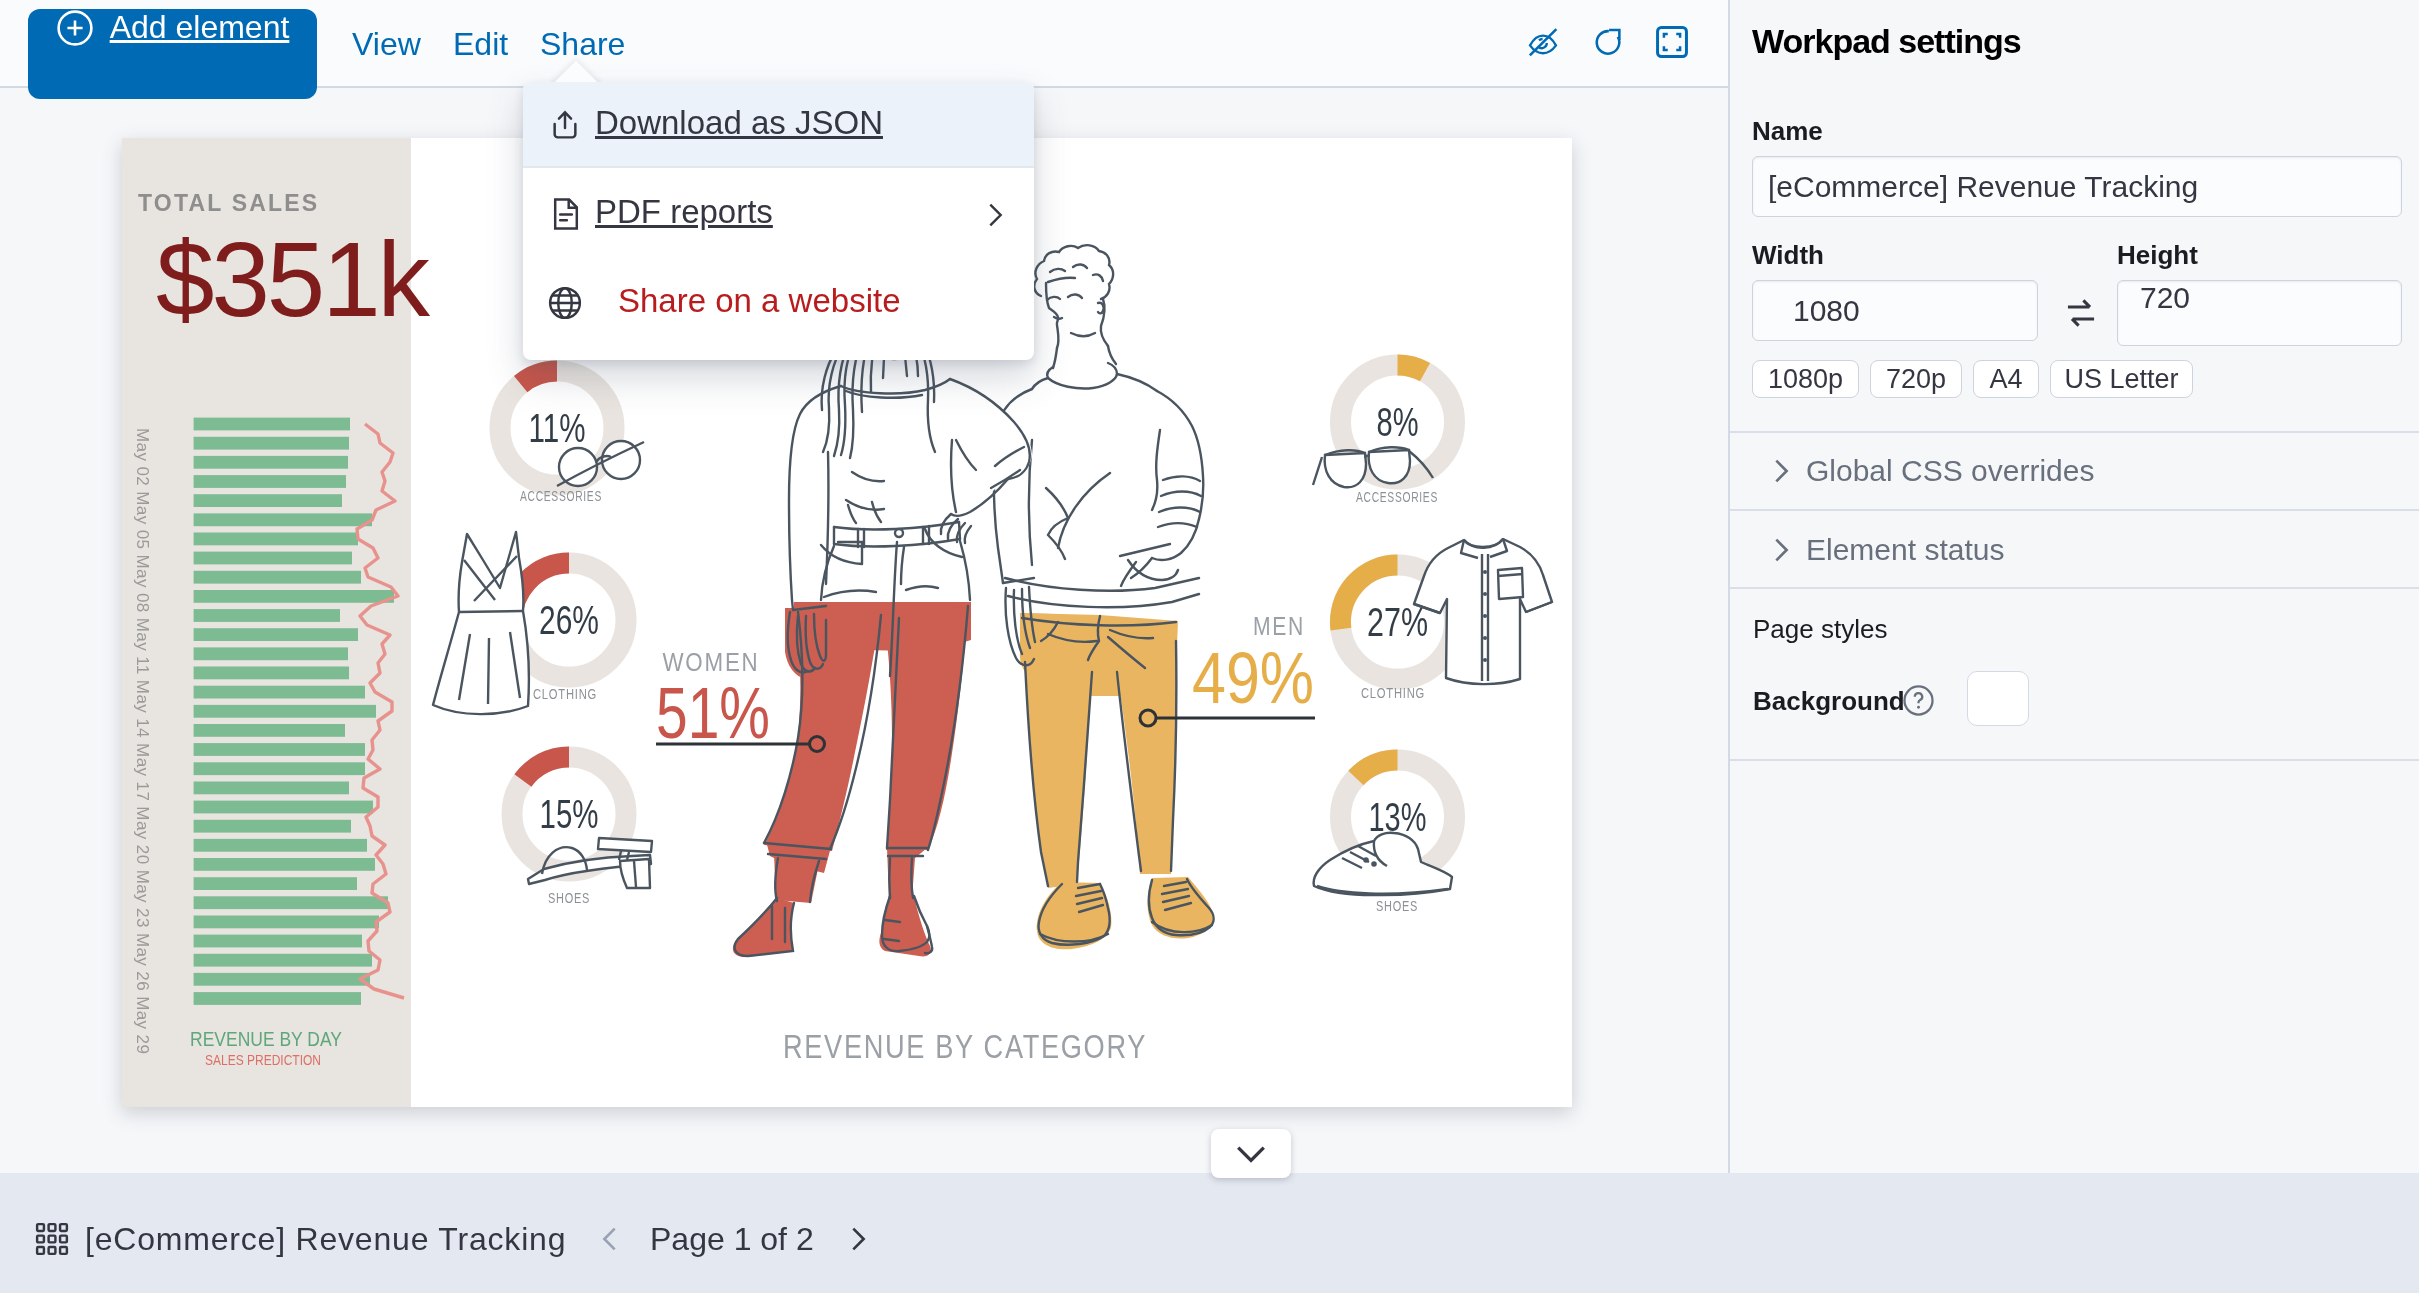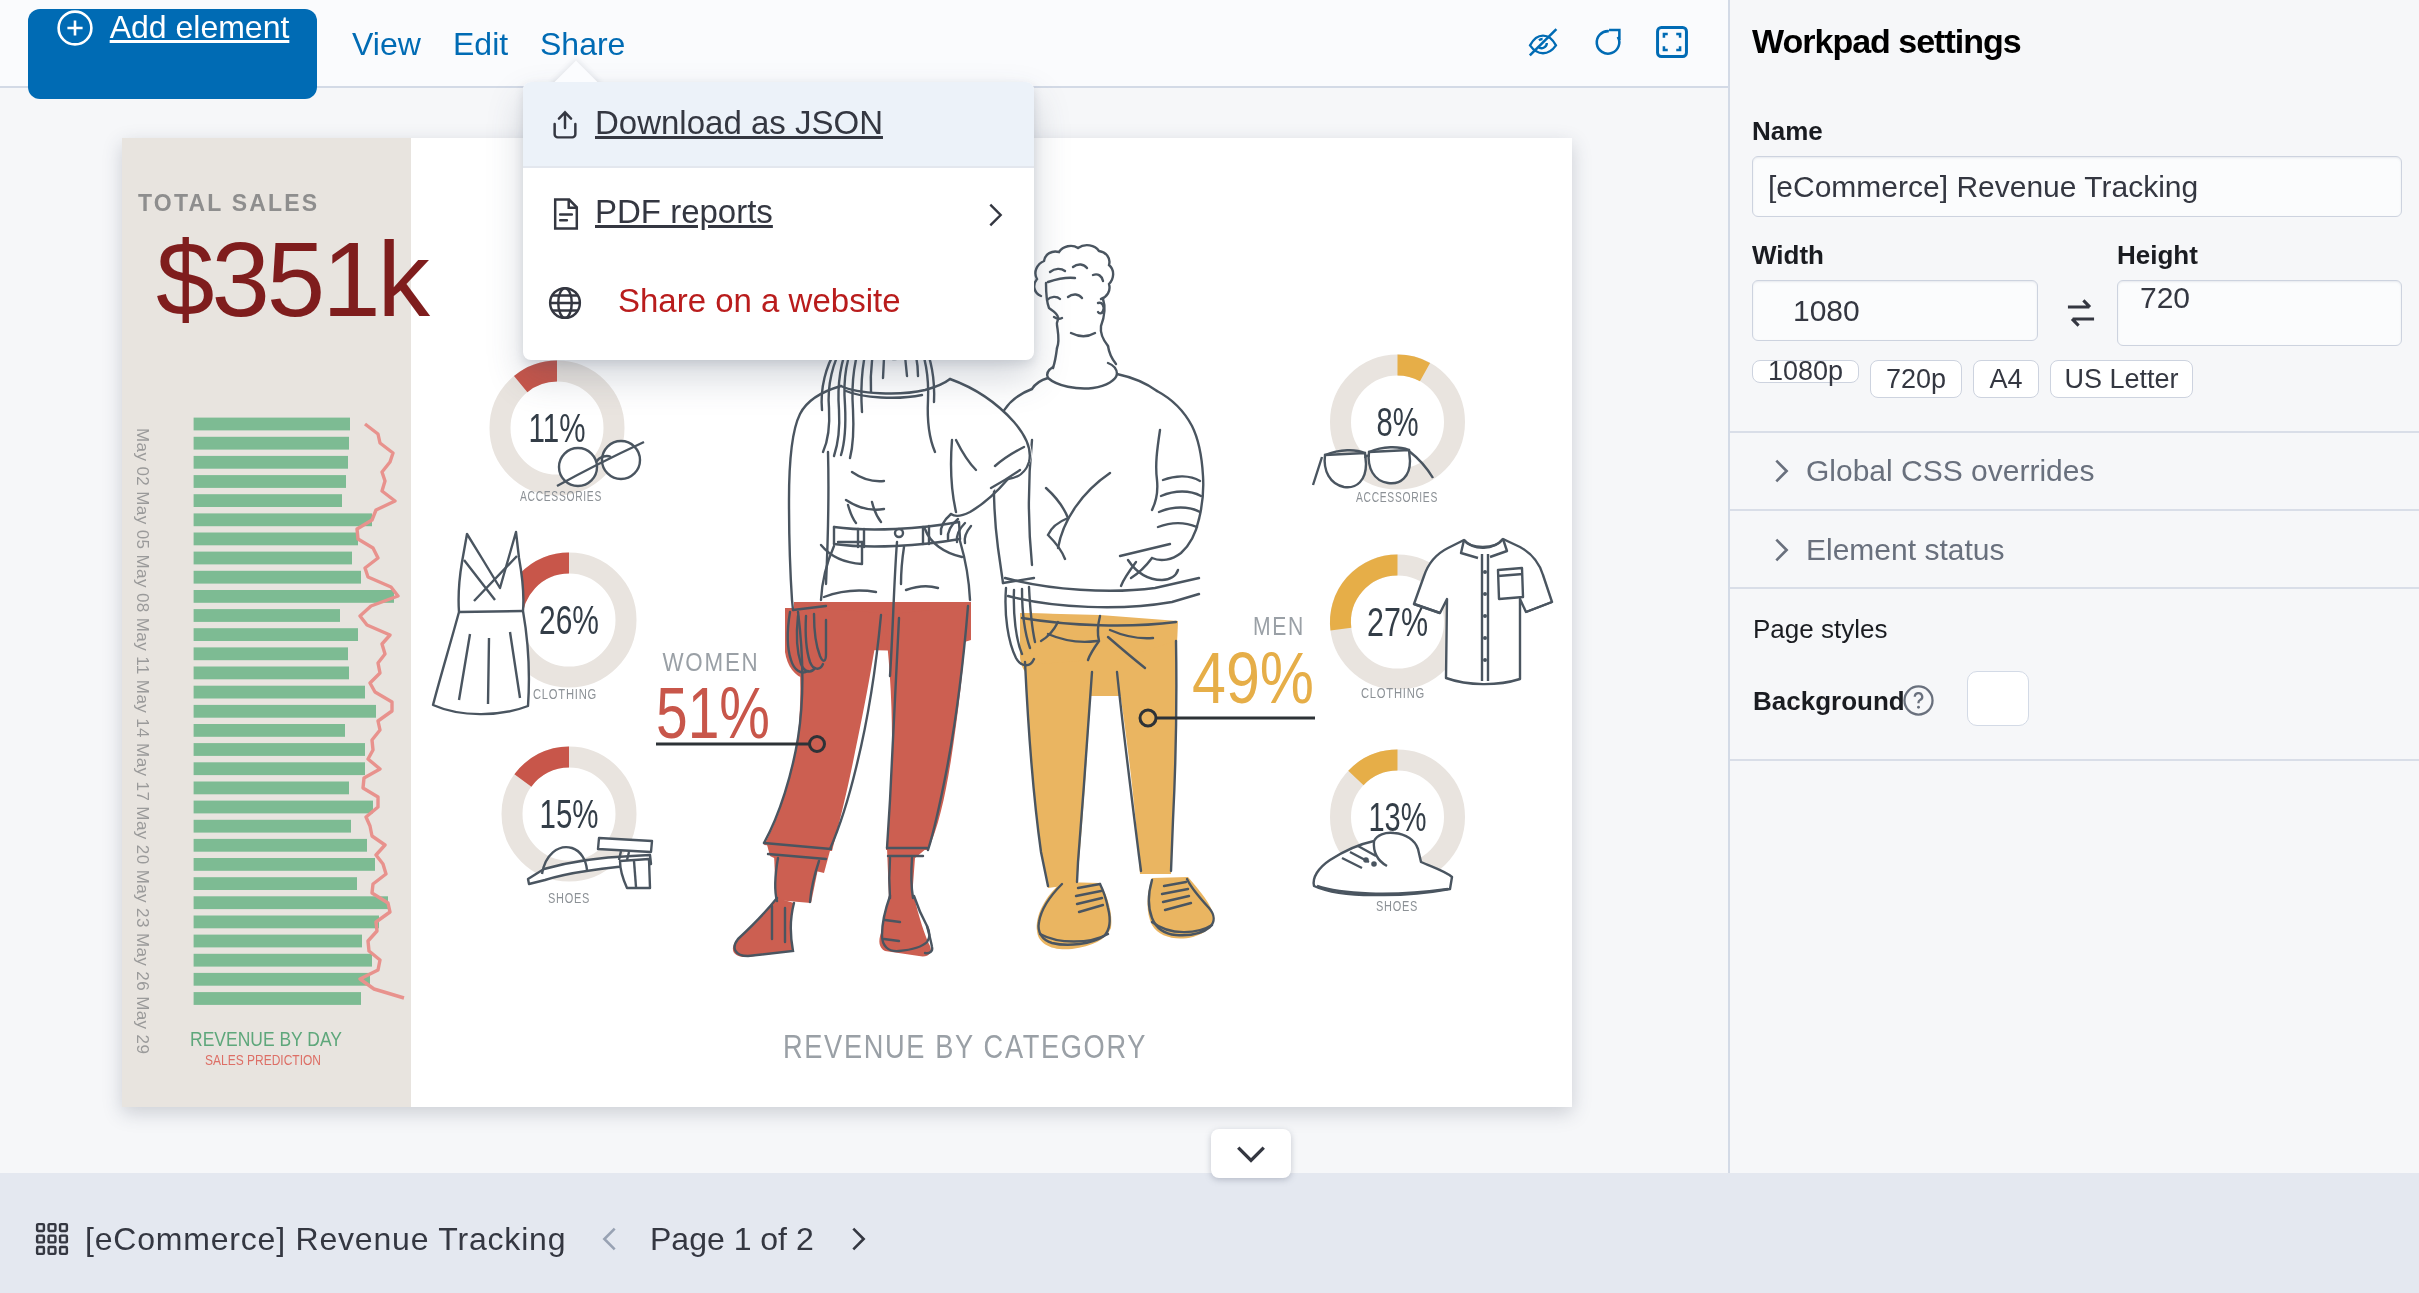--- a/index.html
+++ b/index.html
@@ -52,21 +52,21 @@
   <span style="font-size:30px;color:#343741;margin-left:40px;">1080</span>
 </div>
 <div class="abs" style="left:2117px;top:280px;width:285px;height:66px;background:#fbfcfd;border:1px solid #cdd3df;border-radius:6px;box-shadow:0 1px 2px rgba(152,162,179,0.2) inset;display:flex;align-items:flex-start;">
   <span style="font-size:30px;color:#343741;margin-left:22px;">720</span>
 </div>
 <svg class="abs" style="left:2062px;top:294px;" width="38" height="38" viewBox="0 0 16 16" fill="none" stroke="#343741" stroke-width="1.3">
   <path d="M2.5 5.5 h9 M9 2.7 l2.8 2.8"></path>
   <path d="M13.5 10.5 h-9 M7 13.3 l-2.8-2.8"></path>
 </svg>
 
-<div class="abs" style="left:1752px;top:360px;width:107px;height:23px;background:#fff;border:1px solid #cdd3df;border-radius:8px;display:flex;align-items:center;justify-content:center;font-size:27px;color:#343741;">1080p</div>
+<div class="abs" style="left:1752px;top:360px;width:107px;height:38px;background:#fff;border:1px solid #cdd3df;border-radius:8px;display:flex;align-items:center;justify-content:center;font-size:27px;color:#343741;">1080p</div>
 <div class="abs" style="left:1870px;top:360px;width:92px;height:38px;background:#fff;border:1px solid #cdd3df;border-radius:8px;display:flex;align-items:center;justify-content:center;font-size:27px;color:#343741;">720p</div>
 <div class="abs" style="left:1973px;top:360px;width:66px;height:38px;background:#fff;border:1px solid #cdd3df;border-radius:8px;display:flex;align-items:center;justify-content:center;font-size:27px;color:#343741;">A4</div>
 <div class="abs" style="left:2050px;top:360px;width:143px;height:38px;background:#fff;border:1px solid #cdd3df;border-radius:8px;display:flex;align-items:center;justify-content:center;font-size:27px;color:#343741;">US Letter</div>
 
 <div class="abs" style="left:1730px;top:431px;width:689px;height:0;border-top:2px solid #d9dee8;"></div>
 <svg class="abs" style="left:1766px;top:456px;" width="30" height="30" viewBox="0 0 16 16" fill="none" stroke="#69707D" stroke-width="1.4">
     <path d="M5.5 2.5 L11 8 L5.5 13.5"></path>
   </svg>
 <div class="abs" style="left:1806px;top:454px;font-size:30px;color:#69707D;">Global CSS overrides</div>
 <div class="abs" style="left:1730px;top:509px;width:689px;height:0;border-top:2px solid #d9dee8;"></div>

